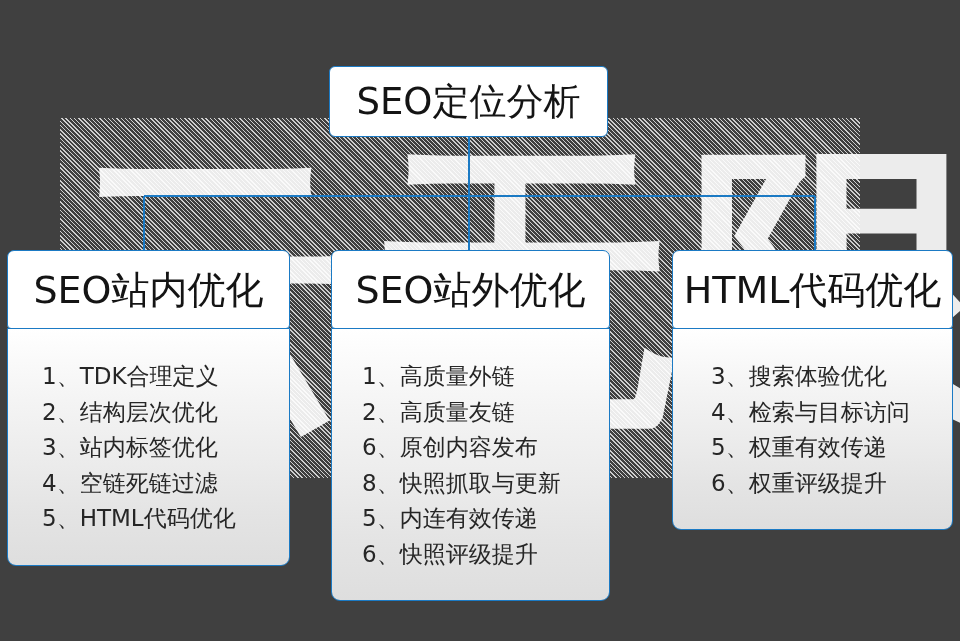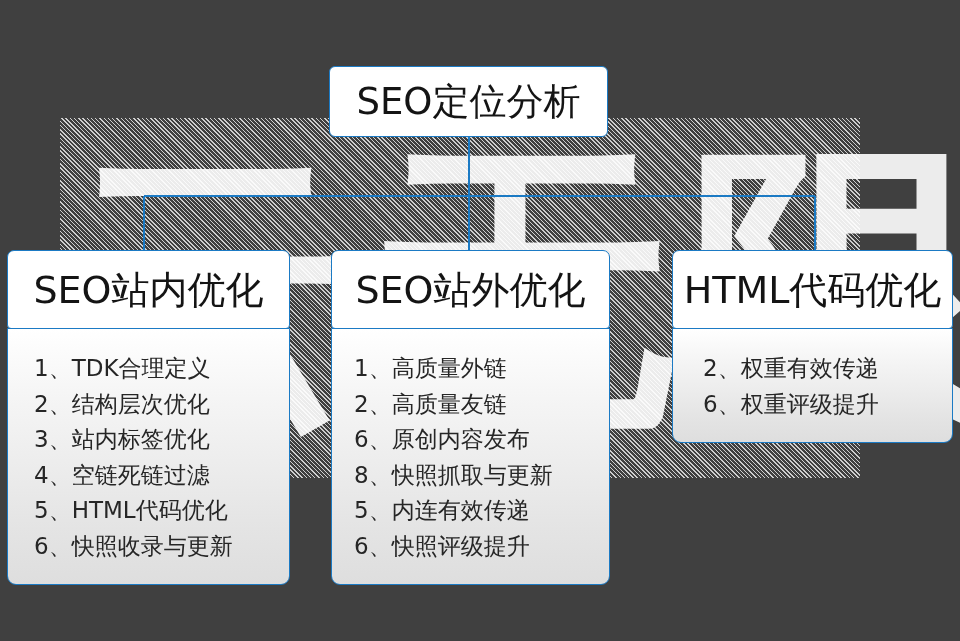--- a/index.html
+++ b/index.html
@@ -118,21 +118,21 @@
         #ffffff 0%,
         #fcfcfc 8%,
         #f4f4f4 30%,
         #ececec 55%,
         #e4e4e4 78%,
         #dedede 100%);
     padding: 22px 0 20px 0;
   }
   .node-body ul {
     list-style: none;
-    margin: 0;
+    margin: 8px;
     padding: 0 0 0 26px;
   }
   .node-body li {
     font-size: 23px;
     line-height: 35.5px;
     color: #262626;
     white-space: nowrap;
     font-family: "DejaVu Sans", "Liberation Sans", sans-serif;
   }
 
@@ -173,21 +173,20 @@
     <div class="node-head">
       <span class="label">SEO站内优化</span>
     </div>
     <div class="node-body">
       <ul>
         <li>1、TDK合理定义</li>
         <li>2、结构层次优化</li>
         <li>3、站内标签优化</li>
         <li>4、空链死链过滤</li>
         <li>5、HTML代码优化</li>
-        <li>6、快照收录与更新</li>
       </ul>
     </div>
   </div>
 
   <div class="node branch" id="branch-1">
     <div class="node-head">
       <span class="label">SEO站外优化</span>
     </div>
     <div class="node-body">
       <ul>
@@ -200,19 +199,21 @@
       </ul>
     </div>
   </div>
 
   <div class="node branch" id="branch-2">
     <div class="node-head">
       <span class="label">HTML代码优化</span>
     </div>
     <div class="node-body">
       <ul>
-        <li>2、权重有效传递</li>
+        <li>3、搜索体验优化</li>
+        <li>4、检索与目标访问</li>
+        <li>5、权重有效传递</li>
         <li>6、权重评级提升</li>
       </ul>
     </div>
   </div>
 
 </div>
 
 </body></html>

